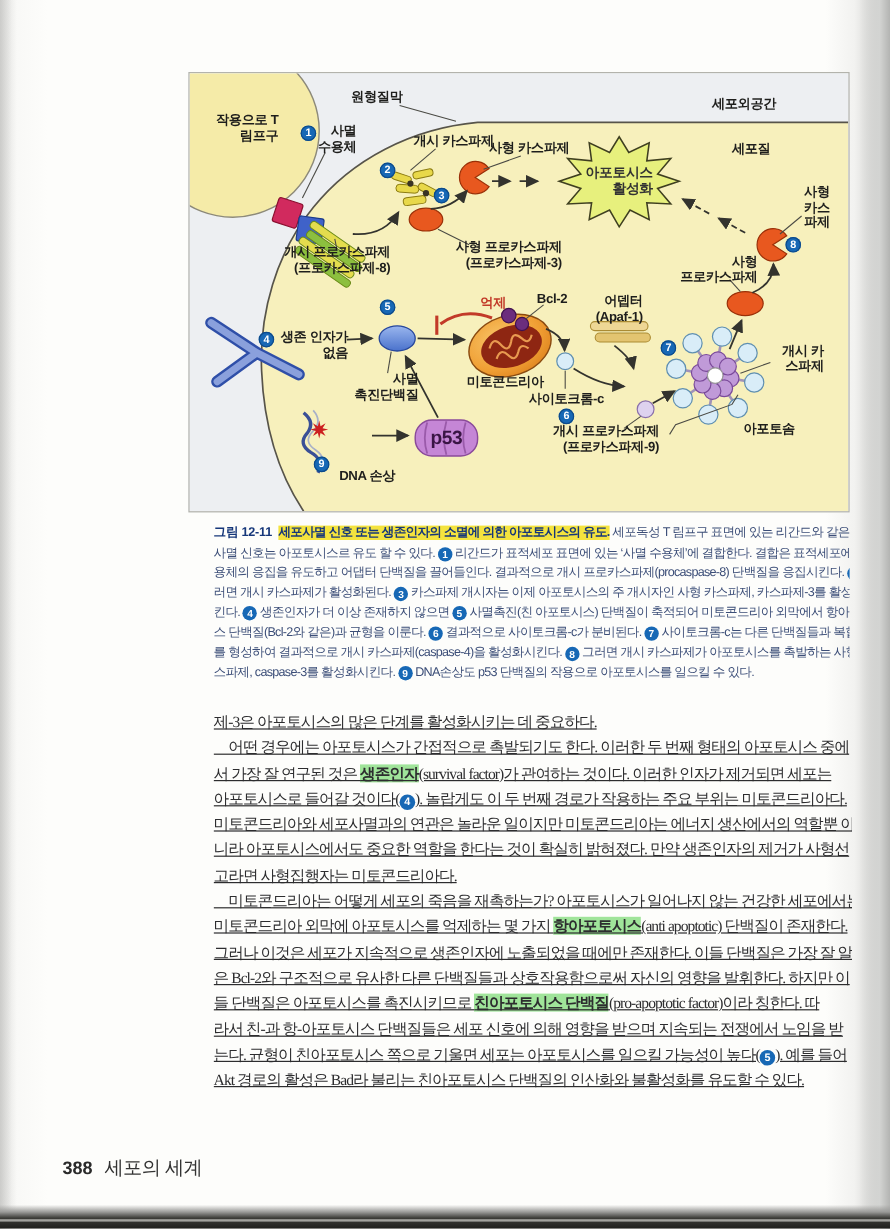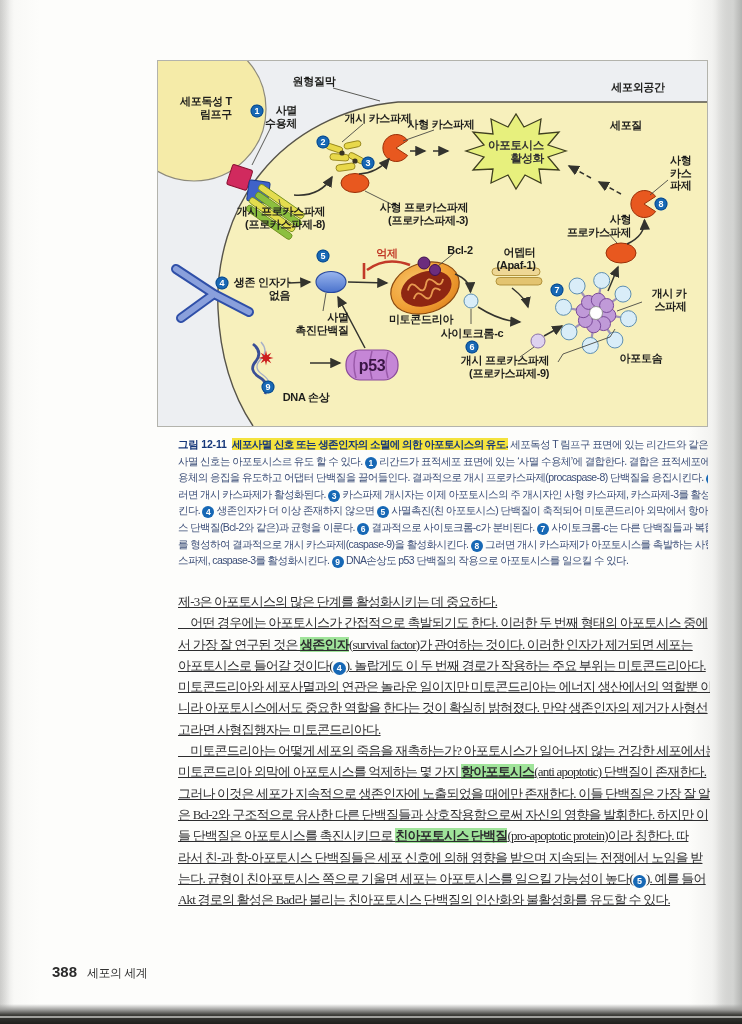--- a/index.html
+++ b/index.html
@@ -5,21 +5,21 @@
   html,body{margin:0;padding:0;background:#8a8a88;}
   #page{position:relative;width:742px;height:1024px;overflow:hidden;
     background:linear-gradient(90deg,#e3e3e1 0,#f8f8f6 10px,#fdfdfb 40px,#fdfdfb 688px,#f2f2f0 712px,#cfcfcd 732px,#b9b9b7 742px);
     font-family:"Liberation Sans","DejaVu Sans",sans-serif;}
   
   #figure{position:absolute;left:157px;top:60px;width:549px;height:365px;overflow:hidden;
     border:1px solid #b3b3ac;background:#edeff2;}
   #figure svg{position:absolute;left:0;top:0;}
   .flabel{position:absolute;transform:translate(-50%,-50%);font-weight:700;font-size:11px;
     line-height:12.5px;letter-spacing:-0.3px;color:#1e1e1c;white-space:pre-line;text-align:right;}
-  .flabel.red{color:#c23a28;}
+  .flabel.red{color:#c23a28;margin-left:24px;}
   .flabel.p53t{color:#3a1545;font-size:16px;}
   .flabel.burst{color:#333;font-size:11.5px;}
   .fbadge{position:absolute;width:13px;height:13px;border-radius:50%;background:#1768b5;
     color:#fff;font:700 9px/13px "Liberation Sans",sans-serif;text-align:center;
     transform:translate(-50%,-50%);box-shadow:0 0 0 1px #0d4a8a inset;}
   
   #caption{position:absolute;left:178px;top:436px;width:530px;color:#3c4e78;}
   #caption .tline{font:400 10.5px/16.6px "Liberation Sans","DejaVu Sans",sans-serif;
     letter-spacing:-0.6px;white-space:pre;overflow:hidden;width:530px;}
   .ctag{font-weight:700;color:#16377a;letter-spacing:-0.2px;}
@@ -31,21 +31,21 @@
   #bodytext{position:absolute;left:178px;top:591px;width:532px;color:#2d2d2f;text-decoration:underline;}
   #bodytext .tline{font:400 13px/21.3px "Liberation Serif","DejaVu Serif",serif;
     letter-spacing:-0.8px;white-space:pre;overflow:hidden;width:532px;}
   .hlg{background:#a0e49a;font-weight:700;}
   .bcirc{display:inline-block;width:13px;height:13px;border-radius:50%;background:#1768b5;
     color:#fff;font:700 9px/13px "Liberation Sans",sans-serif;text-align:center;
     letter-spacing:0;vertical-align:-1px;}
   
   #footer{position:absolute;left:52px;top:963px;color:#2a2a2a;}
   #footer .pno{font-size:15px;font-weight:700;letter-spacing:0;}
-  #footer .btitle{font-size:12px;margin-left:10px;letter-spacing:-0.5px;color:#333;}
+  #footer .btitle{font-size:16px;margin-left:10px;letter-spacing:-0.5px;color:#333;}
   .bottom-edge{position:absolute;left:0;bottom:0;width:742px;height:20px;
     background:linear-gradient(180deg,rgba(200,200,198,0) 0,#9a9a98 6px,#3c3c38 11px,#1e1e1c 20px);}
   .bottom-edge .pageline{position:absolute;left:0;top:12px;width:742px;height:1.5px;background:rgba(250,250,245,.55);}
   .right-edge{position:absolute;right:0;top:0;width:26px;height:1024px;pointer-events:none;
     background:linear-gradient(270deg,#b2b3b1 0,#d3d4d2 9px,rgba(240,240,238,0) 26px);}
   .left-shade{position:absolute;left:0;top:0;width:14px;height:1024px;pointer-events:none;
     background:linear-gradient(90deg,rgba(120,120,118,.22) 0,rgba(255,255,255,0) 14px);}
 </style>
 </head>
 <body>
@@ -189,23 +189,23 @@
         <path d="M295,193 L280,205"></path>
         <path d="M168,232 L165,250"></path>
         <path d="M313,248 L313,263"></path>
         <path d="M362,296 L376,286"></path>
         <path d="M484,241 L459,250"></path>
         <path d="M400,301 L405,293 L452,276 L457,268"></path>
       </g>
     </svg>
 
     <div class="flabel" style="left:156px;top:20px">원형질막</div>
-    <div class="flabel" style="left:480px;top:26px">세포외공간</div>
+    <div class="flabel" style="left:462px;top:26px">세포외공간</div>
     <div class="flabel" style="left:468px;top:64px">세포질</div>
-    <div class="flabel" style="left:48px;top:46px">세포독성 T
+    <div class="flabel" style="left:48px;top:46px">작용으로 T
 림프구</div>
     <div class="flabel" style="left:123px;top:55px">사멸
 수용체</div>
     <div class="flabel" style="left:220px;top:57px">개시 카스파제</div>
     <div class="flabel" style="left:283px;top:63px">사형 카스파제</div>
     <div class="flabel burst" style="left:358px;top:90px">아포토시스
 활성화</div>
     <div class="flabel" style="left:518px;top:112px">사형 카스파제</div>
     <div class="flabel" style="left:441px;top:164px">사형
 프로카스파제</div>
@@ -242,39 +242,39 @@
   </div>
 
   <div id="caption">
     <div id="caption-lines">
         <div class="tline"><span class="ctag">그림 12-11  </span><span class="hly">세포사멸 신호 또는 생존인자의 소멸에 의한 아포토시스의 유도.</span><span> 세포독성 T 림프구 표면에 있는 리간드와 같은 세포</span></div>
         <div class="tline"><span>사멸 신호는 아포토시스르 유도 할 수 있다. </span><span class="circ">1</span><span> 리간드가 표적세포 표면에 있는 ‘사멸 수용체’에 결합한다. 결합은 표적세포에서 수</span></div>
         <div class="tline"><span>용체의 응집을 유도하고 어댑터 단백질을 끌어들인다. 결과적으로 개시 프로카스파제(procaspase-8) 단백질을 응집시킨다. </span><span class="circ">2</span></div>
         <div class="tline"><span>러면 개시 카스파제가 활성화된다. </span><span class="circ">3</span><span> 카스파제 개시자는 이제 아포토시스의 주 개시자인 사형 카스파제, 카스파제-3를 활성화시</span></div>
         <div class="tline"><span>킨다. </span><span class="circ">4</span><span> 생존인자가 더 이상 존재하지 않으면 </span><span class="circ">5</span><span> 사멸촉진(친 아포토시스) 단백질이 축적되어 미토콘드리아 외막에서 항아포토시</span></div>
         <div class="tline"><span>스 단백질(Bcl-2와 같은)과 균형을 이룬다. </span><span class="circ">6</span><span> 결과적으로 사이토크롬-c가 분비된다. </span><span class="circ">7</span><span> 사이토크롬-c는 다른 단백질들과 복합체</span></div>
-        <div class="tline"><span>를 형성하여 결과적으로 개시 카스파제(caspase-9)을 활성화시킨다. </span><span class="circ">8</span><span> 그러면 개시 카스파제가 아포토시스를 촉발하는 사형 카</span></div>
+        <div class="tline"><span>를 형성하여 결과적으로 개시 카스파제(caspase-4)을 활성화시킨다. </span><span class="circ">8</span><span> 그러면 개시 카스파제가 아포토시스를 촉발하는 사형 카</span></div>
         <div class="tline"><span>스파제, caspase-3를 활성화시킨다. </span><span class="circ">9</span><span> DNA손상도 p53 단백질의 작용으로 아포토시스를 일으킬 수 있다.</span></div>
       </div>
   </div>
 
   <div id="bodytext">
     <div id="body-lines">
         <div class="tline"><span>제-3은 아포토시스의 많은 단계를 활성화시키는 데 중요하다.</span></div>
         <div class="tline"><span>　어떤 경우에는 아포토시스가 간접적으로 촉발되기도 한다. 이러한 두 번째 형태의 아포토시스 중에</span></div>
         <div class="tline"><span>서 가장 잘 연구된 것은 </span><span class="hlg">생존인자</span><span>(survival factor)가 관여하는 것이다. 이러한 인자가 제거되면 세포는</span></div>
         <div class="tline"><span>아포토시스로 들어갈 것이다(</span><span class="bcirc">4</span><span>). 놀랍게도 이 두 번째 경로가 작용하는 주요 부위는 미토콘드리아다.</span></div>
         <div class="tline"><span>미토콘드리아와 세포사멸과의 연관은 놀라운 일이지만 미토콘드리아는 에너지 생산에서의 역할뿐 아</span></div>
         <div class="tline"><span>니라 아포토시스에서도 중요한 역할을 한다는 것이 확실히 밝혀졌다. 만약 생존인자의 제거가 사형선</span></div>
         <div class="tline"><span>고라면 사형집행자는 미토콘드리아다.</span></div>
         <div class="tline"><span>　미토콘드리아는 어떻게 세포의 죽음을 재촉하는가? 아포토시스가 일어나지 않는 건강한 세포에서는</span></div>
         <div class="tline"><span>미토콘드리아 외막에 아포토시스를 억제하는 몇 가지 </span><span class="hlg">항아포토시스</span><span>(anti apoptotic) 단백질이 존재한다.</span></div>
         <div class="tline"><span>그러나 이것은 세포가 지속적으로 생존인자에 노출되었을 때에만 존재한다. 이들 단백질은 가장 잘 알</span></div>
         <div class="tline"><span>은 Bcl-2와 구조적으로 유사한 다른 단백질들과 상호작용함으로써 자신의 영향을 발휘한다. 하지만 이</span></div>
-        <div class="tline"><span>들 단백질은 아포토시스를 촉진시키므로 </span><span class="hlg">친아포토시스 단백질</span><span>(pro-apoptotic protein)이라 칭한다. 따</span></div>
+        <div class="tline"><span>들 단백질은 아포토시스를 촉진시키므로 </span><span class="hlg">친아포토시스 단백질</span><span>(pro-apoptotic factor)이라 칭한다. 따</span></div>
         <div class="tline"><span>라서 친-과 항-아포토시스 단백질들은 세포 신호에 의해 영향을 받으며 지속되는 전쟁에서 노임을 받</span></div>
         <div class="tline"><span>는다. 균형이 친아포토시스 쪽으로 기울면 세포는 아포토시스를 일으킬 가능성이 높다(</span><span class="bcirc">5</span><span>). 예를 들어</span></div>
         <div class="tline"><span>Akt 경로의 활성은 Bad라 불리는 친아포토시스 단백질의 인산화와 불활성화를 유도할 수 있다.</span></div>
       </div>
   </div>
 
   <div id="footer">
     <span class="pno">388</span><span class="btitle">세포의 세계</span>
   </div>
 

